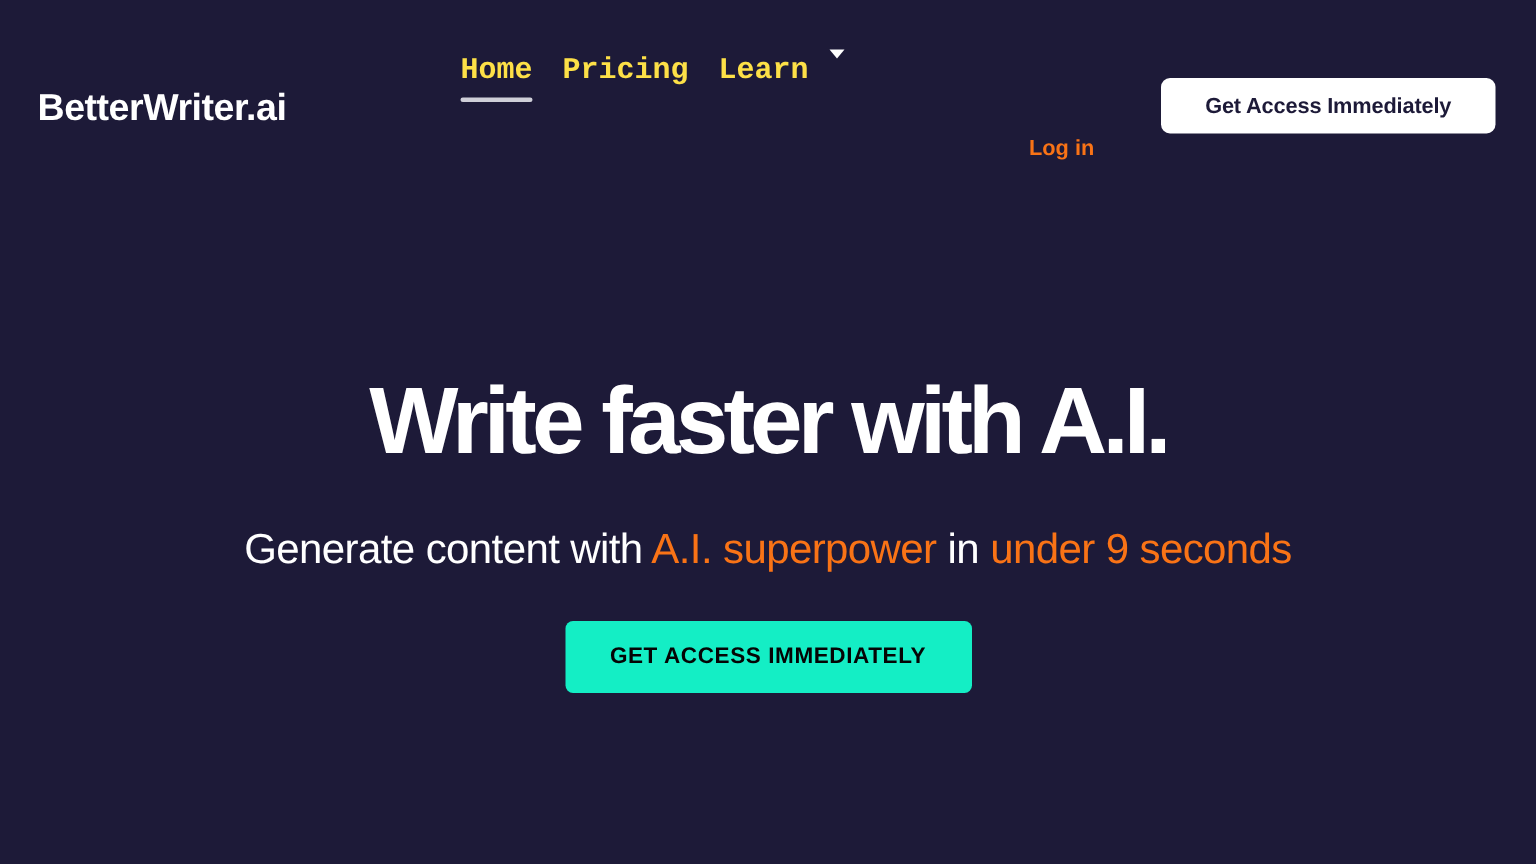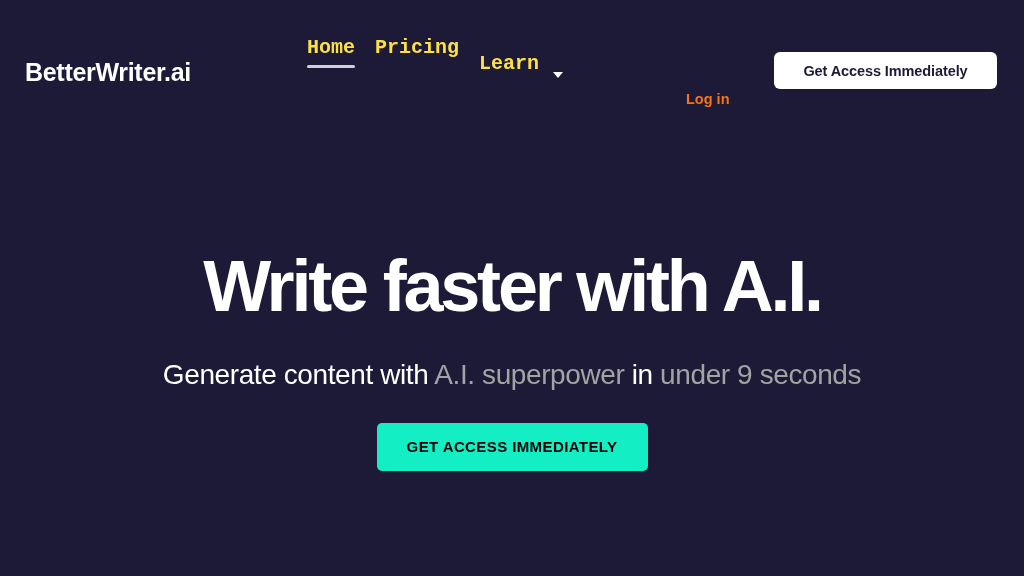--- a/index.html
+++ b/index.html
@@ -58,23 +58,22 @@
     color: #fde047;
     white-space: nowrap;
     line-height: 1.45;
     padding: 0 10px;
     cursor: pointer;
     font-family: Liberation Mono, monospace;
   }
 
   .nav-item.has-caret {
     display: flex;
-    align-items: flex-end;
+    align-items: flex-start;
     gap: 14px;
-    margin-top: 16px;
   }
 
   .caret {
     display: inline-block;
     width: 0;
     height: 0;
     border-left: 5px solid transparent;
     border-right: 5px solid transparent;
     border-top: 6px solid #ffffff;
   }
@@ -123,41 +122,41 @@
   .hero {
     position: absolute;
     top: 250px;
     left: 0;
     width: 1024px;
     text-align: center;
   }
 
   .hero-title {
     margin: 0;
-    font-size: 72px;
+    font-size: 63px;
     font-weight: 700;
     color: #ffffff;
     letter-spacing: -3.2px;
     line-height: 1.0;
     white-space: nowrap;
   }
 
   .hero-sub {
     margin: 0;
     padding-top: 36px;
     font-size: 28px;
     font-weight: 400;
     color: #ffffff;
     letter-spacing: -0.4px;
     line-height: 1.2;
     white-space: nowrap;
   }
 
   .accent {
-    color: #a3a3a3;
+    color: #f97316;
   }
 
   .hero-cta-wrap {
     padding-top: 31px;
   }
 
   .hero-cta {
     display: inline-block;
     width: 271px;
     height: 48px;

